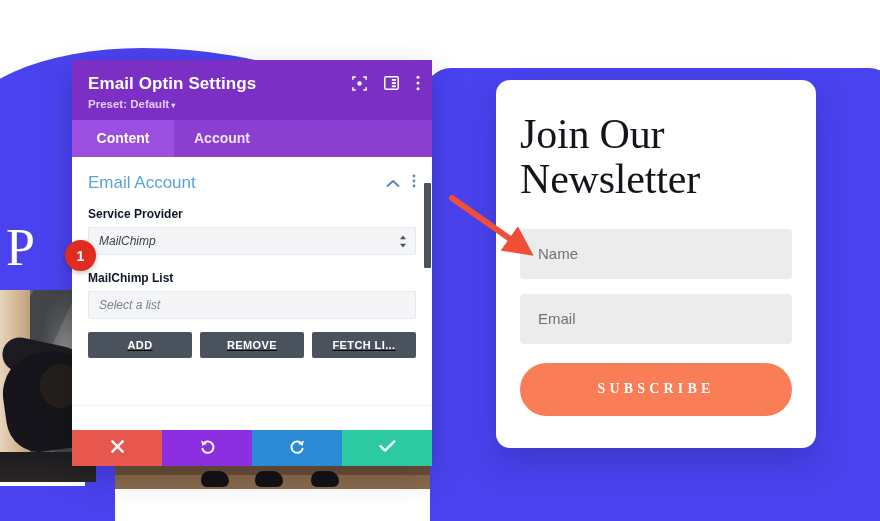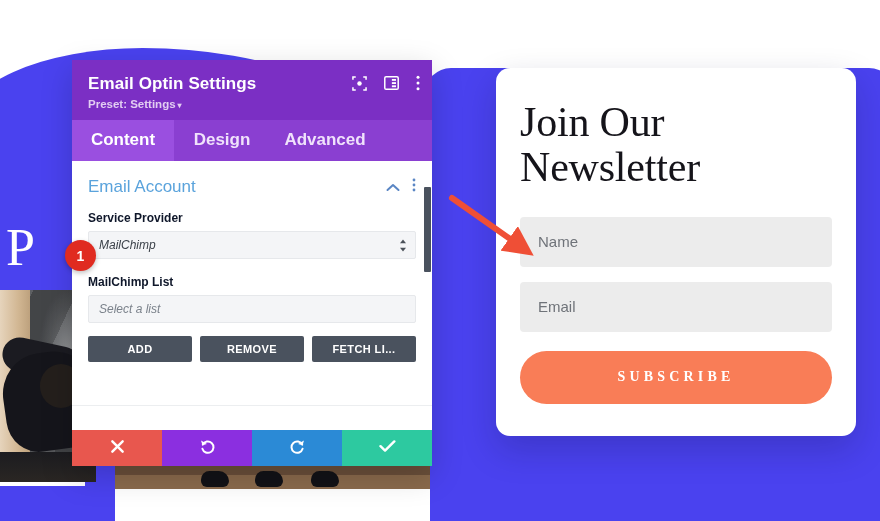--- a/index.html
+++ b/index.html
@@ -210,21 +210,21 @@
   }
   .hicon { cursor: pointer; line-height: 0; }
 
   .tabs {
     display: flex;
     background: #8a3fd1;
     flex: 0 0 auto;
   }
   .tab {
     padding: 10px 0 11px 0;
-    font-size: 17px;
+    font-size: 14px;
     font-weight: 600;
     color: #f0e2fb;
     text-align: center;
     cursor: pointer;
   }
   .tab.t0 { width: 102px; }
   .tab.t1 { width: 96px; }
   .tab.t2 { width: 110px; }
   .tab.active {
     background: #9a4fe0;
@@ -279,20 +279,21 @@
     display: flex; flex-direction: column; gap: 2px; align-items: center;
     color: #4a5058;
   }
 
   .spacer-14 { height: 16px; }
 
   .btn-row {
     display: flex;
     gap: 8px;
     margin-top: 13px;
+    text-decoration: underline;
   }
   .flat-btn {
     flex: 1 1 0;
     height: 26px;
     background: #4a525e;
     color: #ffffff;
     font-size: 11px;
     font-weight: 700;
     letter-spacing: .4px;
     display: flex;
@@ -359,22 +360,22 @@
     align-items: center;
     justify-content: center;
     box-shadow: 0 2px 5px rgba(0,0,0,.25);
     z-index: 40;
   }
 
   
   .news-card {
     position: absolute;
     left: 496px;
-    top: 68px;
-    width: 360px;
+    top: 80px;
+    width: 320px;
     height: 368px;
     background: #ffffff;
     border-radius: 14px;
     box-shadow: 0 14px 34px rgba(20,16,70,.22);
     padding: 32px 24px 0 24px;
     z-index: 20;
   }
   .news-title {
     font-family: "Liberation Serif", serif;
     font-size: 42px;
@@ -470,21 +471,21 @@
       </marker>
     </defs>
     <line x1="8" y1="6" x2="76" y2="54" stroke="#ef4f36" stroke-width="6" stroke-linecap="round" marker-end="url(#ah)"></line>
   </svg>
 
   <div class="modal">
 
     <div class="modal-header">
       <div class="modal-title">Email Optin Settings</div>
       <div class="modal-preset">
-        <span>Preset: Settings</span><span class="caret">▾</span>
+        <span>Preset: Default</span><span class="caret">▾</span>
       </div>
 
       <div class="header-icons">
         <span class="hicon">
           <svg width="15" height="15" viewBox="0 0 16 16">
             <path d="M1,4 V1 H4 M12,1 H15 V4 M15,12 V15 H12 M4,15 H1 V12" fill="none" stroke="#ffffff" stroke-width="1.6"></path>
             <circle cx="8" cy="8" r="2.4" fill="#ffffff"></circle>
           </svg>
         </span>
         <span class="hicon">
@@ -500,22 +501,21 @@
             <circle cx="2" cy="2.2" r="1.5" fill="#ffffff"></circle>
             <circle cx="2" cy="8" r="1.5" fill="#ffffff"></circle>
             <circle cx="2" cy="13.8" r="1.5" fill="#ffffff"></circle>
           </svg>
         </span>
       </div>
     </div>
 
     <div class="tabs">
       <div class="tab t0 active">Content</div>
-      <div class="tab t1">Design</div>
-      <div class="tab t2">Advanced</div>
+      <div class="tab t1">Account</div>
     </div>
 
     <div class="modal-body">
 
       <div class="section-head">
         <div class="section-title">Email Account</div>
         <div class="section-actions">
           <span>
             <svg width="14" height="9" viewBox="0 0 14 9">
               <path d="M1.5,7 L7,2 L12.5,7" fill="none" stroke="#5a86c4" stroke-width="2" stroke-linecap="round" stroke-linejoin="round"></path>

